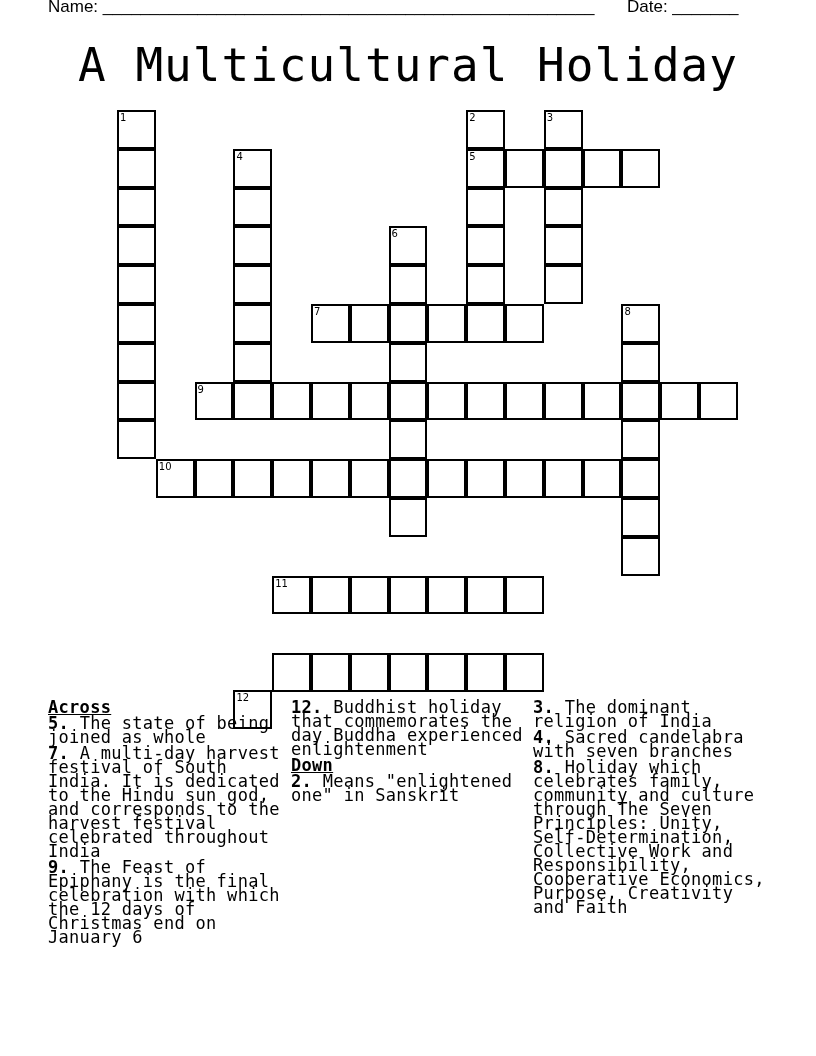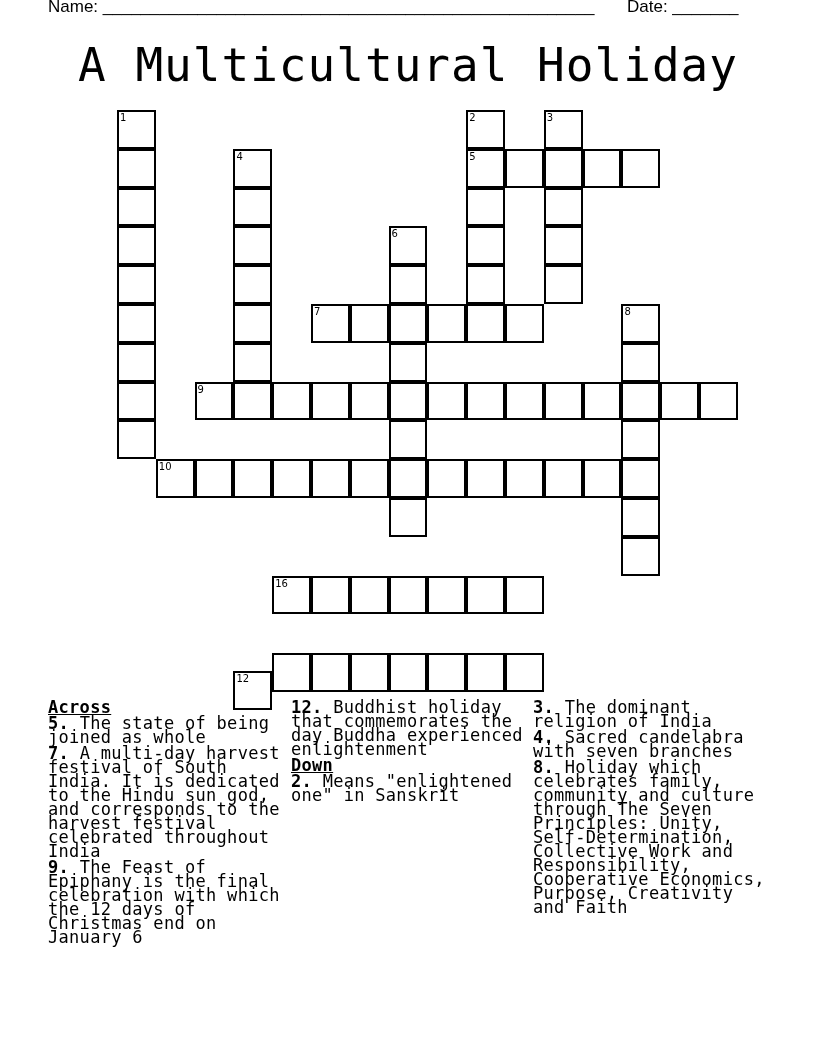--- a/index.html
+++ b/index.html
@@ -117,29 +117,29 @@
     <div class="cell" style="left: 233.4px; top: 459.2px;"></div>
     <div class="cell" style="left: 272.2px; top: 459.2px;"></div>
     <div class="cell" style="left: 311px; top: 459.2px;"></div>
     <div class="cell" style="left: 349.8px; top: 459.2px;"></div>
     <div class="cell" style="left: 427.4px; top: 459.2px;"></div>
     <div class="cell" style="left: 466.2px; top: 459.2px;"></div>
     <div class="cell" style="left: 505px; top: 459.2px;"></div>
     <div class="cell" style="left: 543.8px; top: 459.2px;"></div>
     <div class="cell" style="left: 582.6px; top: 459.2px;"></div>
     <div class="cell" style="left: 272.2px; top: 575.6px;">
-      <span class="num">16</span>
+      <span class="num">11</span>
     </div>
     <div class="cell" style="left: 311px; top: 575.6px;"></div>
     <div class="cell" style="left: 349.8px; top: 575.6px;"></div>
     <div class="cell" style="left: 388.6px; top: 575.6px;"></div>
     <div class="cell" style="left: 427.4px; top: 575.6px;"></div>
     <div class="cell" style="left: 466.2px; top: 575.6px;"></div>
     <div class="cell" style="left: 505px; top: 575.6px;"></div>
-    <div class="cell" style="left: 233.4px; top: 671px;">
+    <div class="cell" style="left: 233.4px; top: 690px;">
       <span class="num">12</span>
     </div>
     <div class="cell" style="left: 272.2px; top: 653.2px;"></div>
     <div class="cell" style="left: 311px; top: 653.2px;"></div>
     <div class="cell" style="left: 349.8px; top: 653.2px;"></div>
     <div class="cell" style="left: 388.6px; top: 653.2px;"></div>
     <div class="cell" style="left: 427.4px; top: 653.2px;"></div>
     <div class="cell" style="left: 466.2px; top: 653.2px;"></div>
     <div class="cell" style="left: 505px; top: 653.2px;"></div>
   </div>

